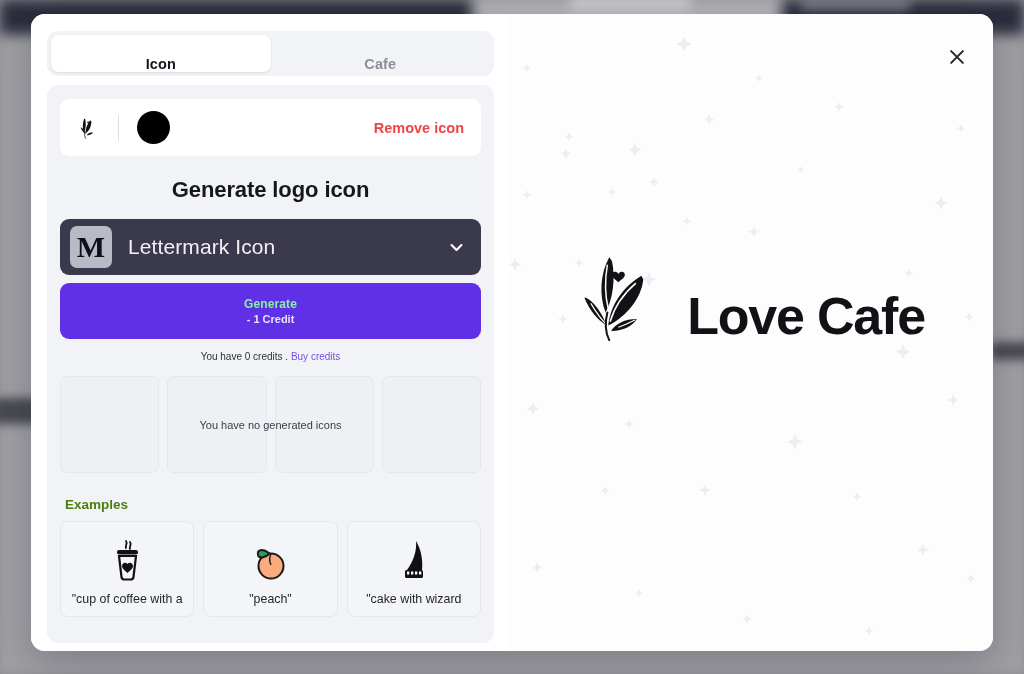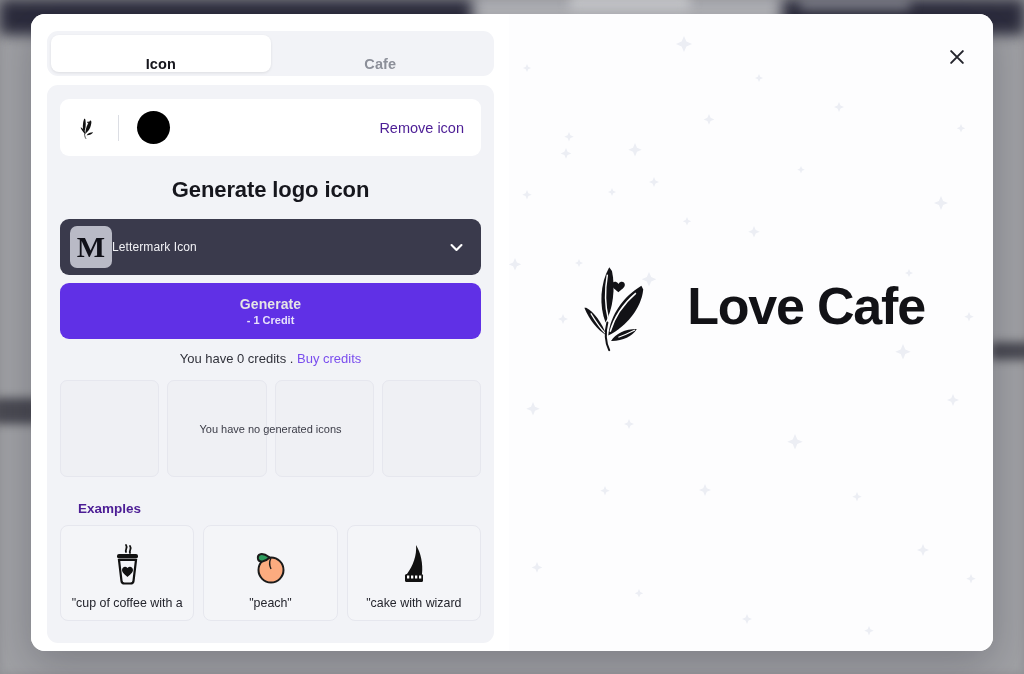--- a/index.html
+++ b/index.html
@@ -101,21 +101,21 @@
     border-radius: 9px;
     height: 57px;
     display: flex; align-items: center;
     padding: 0 17px 0 14px;
   }
   .leaf-mini { width: 30px; height: 30px; flex: none; }
   .vdiv { width: 1px; height: 26px; background: #dcdee4; margin: 0 18px 0 14px; }
   .swatch { width: 33px; height: 33px; border-radius: 50%; background: #000000; flex: none; }
   .remove-icon {
     margin-left: auto;
-    font-size: 14.5px; color: #4c1d95; cursor: pointer; font-weight: 400;
+    font-size: 14.5px; color: #ef4444; cursor: pointer; font-weight: 700;
   }
 
   .section-title {
     text-align: center;
     font-size: 22px; font-weight: 700; color: #16161d;
     margin: 21px 0 16px 0;
     letter-spacing: -.1px;
   }
 
   .select {
@@ -127,38 +127,38 @@
     cursor: pointer;
   }
   .select-thumb {
     width: 42px; height: 42px; border-radius: 7px;
     background: #b9bac6; flex: none;
     display: flex; align-items: center; justify-content: center;
     color: #101018; font-family: "Liberation Serif", serif;
     font-size: 30px; font-weight: 700; line-height: 1;
   }
   .select-label {
-    color: #f1f1f5; font-size: 12px; letter-spacing: .1px;
+    margin-left: 16px; color: #f1f1f5; font-size: 21px; letter-spacing: .1px;
   }
   .chev { margin-left: auto; width: 17px; height: 17px; }
 
   .generate {
     margin-top: 8px;
     background: #6030e6;
     border-radius: 9px;
     height: 56px;
     display: flex; flex-direction: column;
     align-items: center; justify-content: center;
     cursor: pointer; border: none; width: 100%;
   }
-  .generate .g1 { color: #e5e5e5; font-size: 14px; font-weight: 700; letter-spacing: .1px; }
+  .generate .g1 { color: #86efac; font-size: 12px; font-weight: 700; letter-spacing: .1px; }
   .generate .g2 { color: #e7e1fb; font-size: 11px; font-weight: 700; margin-top: 2px; }
 
   .credits {
-    text-align: center; font-size: 13px; color: #31323b;
+    text-align: center; font-size: 10px; color: #31323b;
     margin-top: 12px;
   }
   .credits a { color: #7a4dee; text-decoration: none; cursor: pointer; }
 
   .gengrid {
     margin-top: 14px;
     display: grid; grid-template-columns: repeat(4, 1fr);
     gap: 8px;
     position: relative;
   }
@@ -169,22 +169,22 @@
     border-radius: 7px;
   }
   .gen-empty-text {
     position: absolute; inset: 0;
     display: flex; align-items: center; justify-content: center;
     font-size: 11px; color: #3b3c47;
     pointer-events: none;
   }
 
   .examples-title {
-    font-size: 13.5px; font-weight: 700; color: #4c1d95;
-    margin: 24px 0 9px 18px;
+    font-size: 13.5px; font-weight: 700; color: #4d7c0f;
+    margin: 24px 0 9px 5px;
   }
   .exgrid {
     display: grid; grid-template-columns: repeat(3, 1fr);
     gap: 9px;
   }
   .excell {
     height: 96px;
     background: #f4f5f8;
     border: 1px solid #e6e7ee;
     border-radius: 8px;
@@ -209,22 +209,22 @@
     background: #fdfdfe;
   }
   .sparkles { position: absolute; inset: 0; pointer-events: none; }
   .close-btn {
     position: absolute; right: 22px; top: 29px;
     width: 28px; height: 28px;
     display: flex; align-items: center; justify-content: center;
     cursor: pointer;
   }
   .logo-wrap {
-    position: absolute; left: 0; right: 0; top: 242px;
-    display: flex; align-items: center; justify-content: center;
+    position: absolute; left: 0; right: 0; top: 232px;
+    display: flex; align-items: flex-end; justify-content: center;
     gap: 18px;
   }
   .logo-text {
     font-size: 52px; font-weight: 700; color: #121216;
     letter-spacing: -1.2px;
     font-family: "Liberation Sans", sans-serif;
   }
 </style>
 </head>
 <body>

